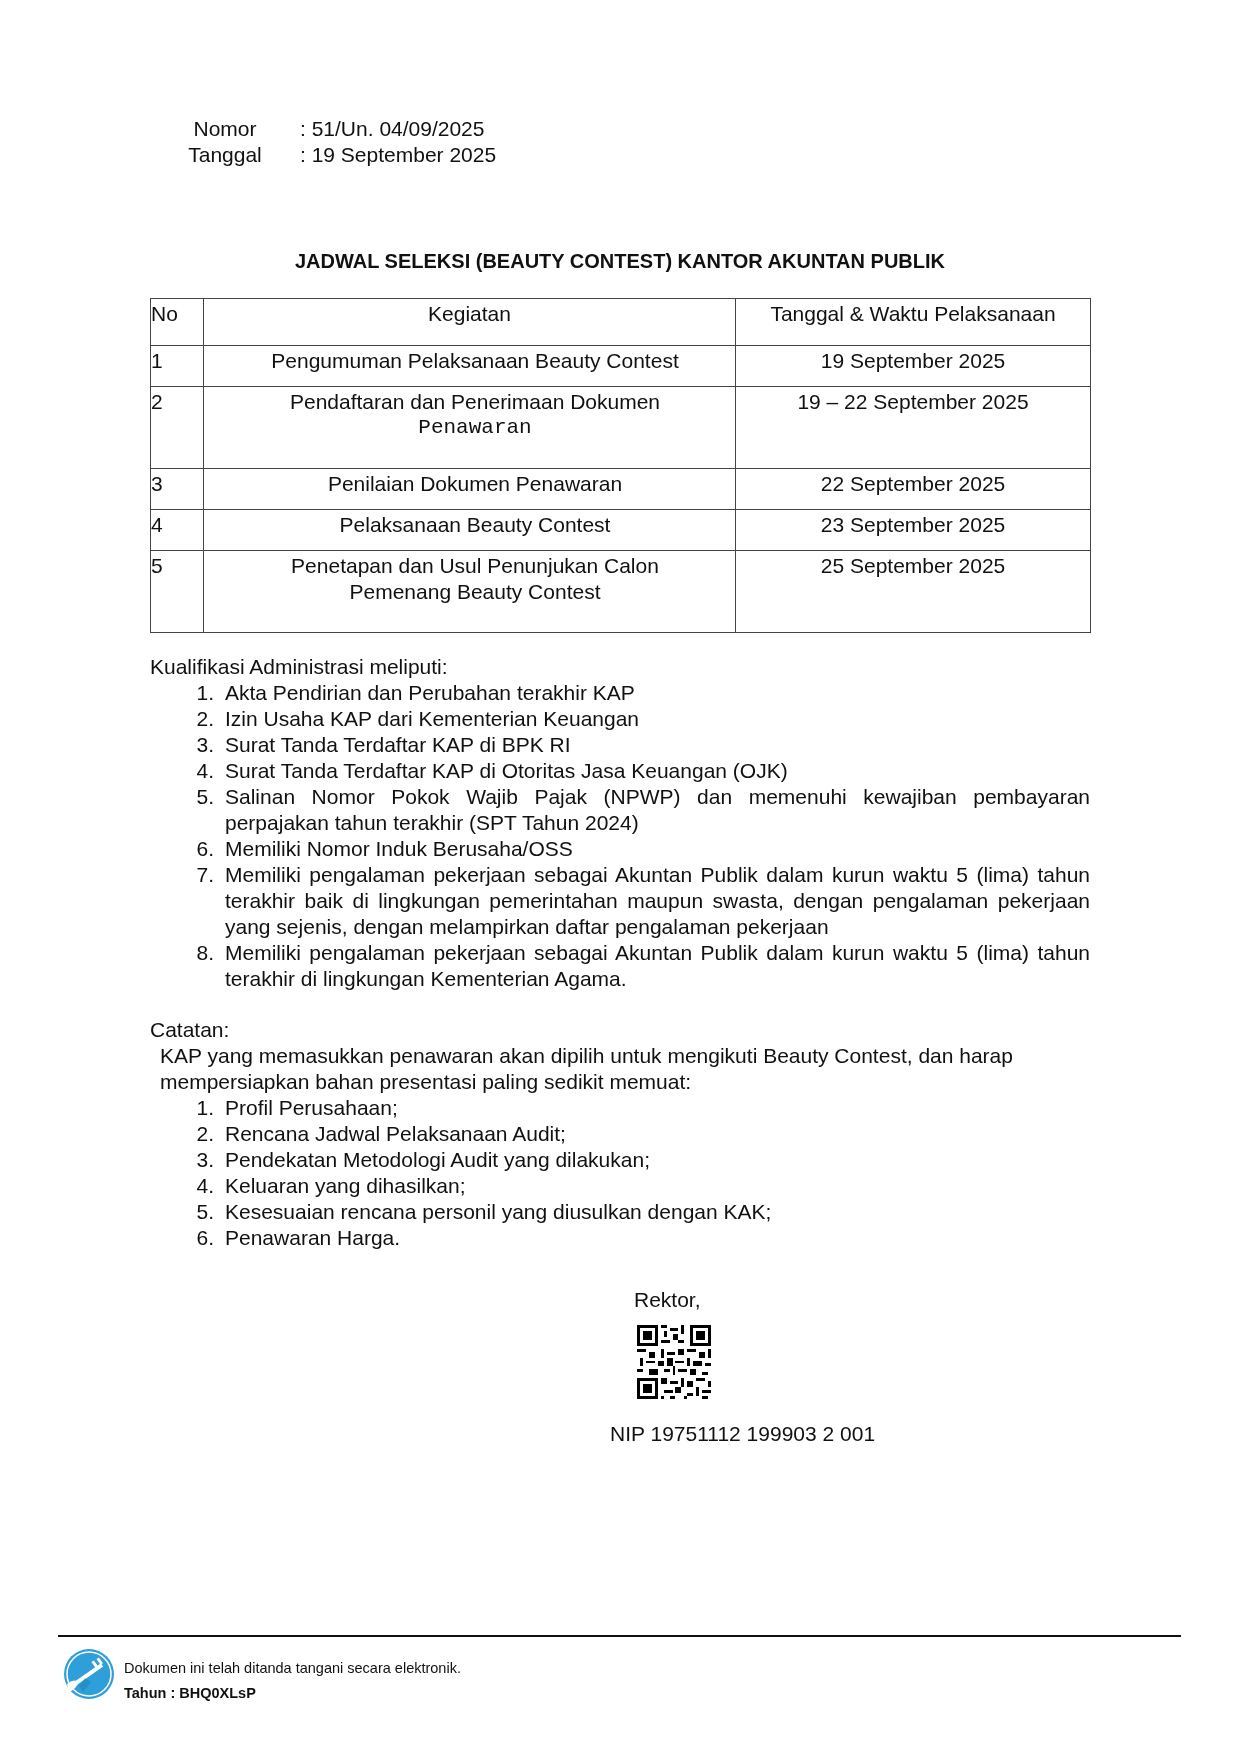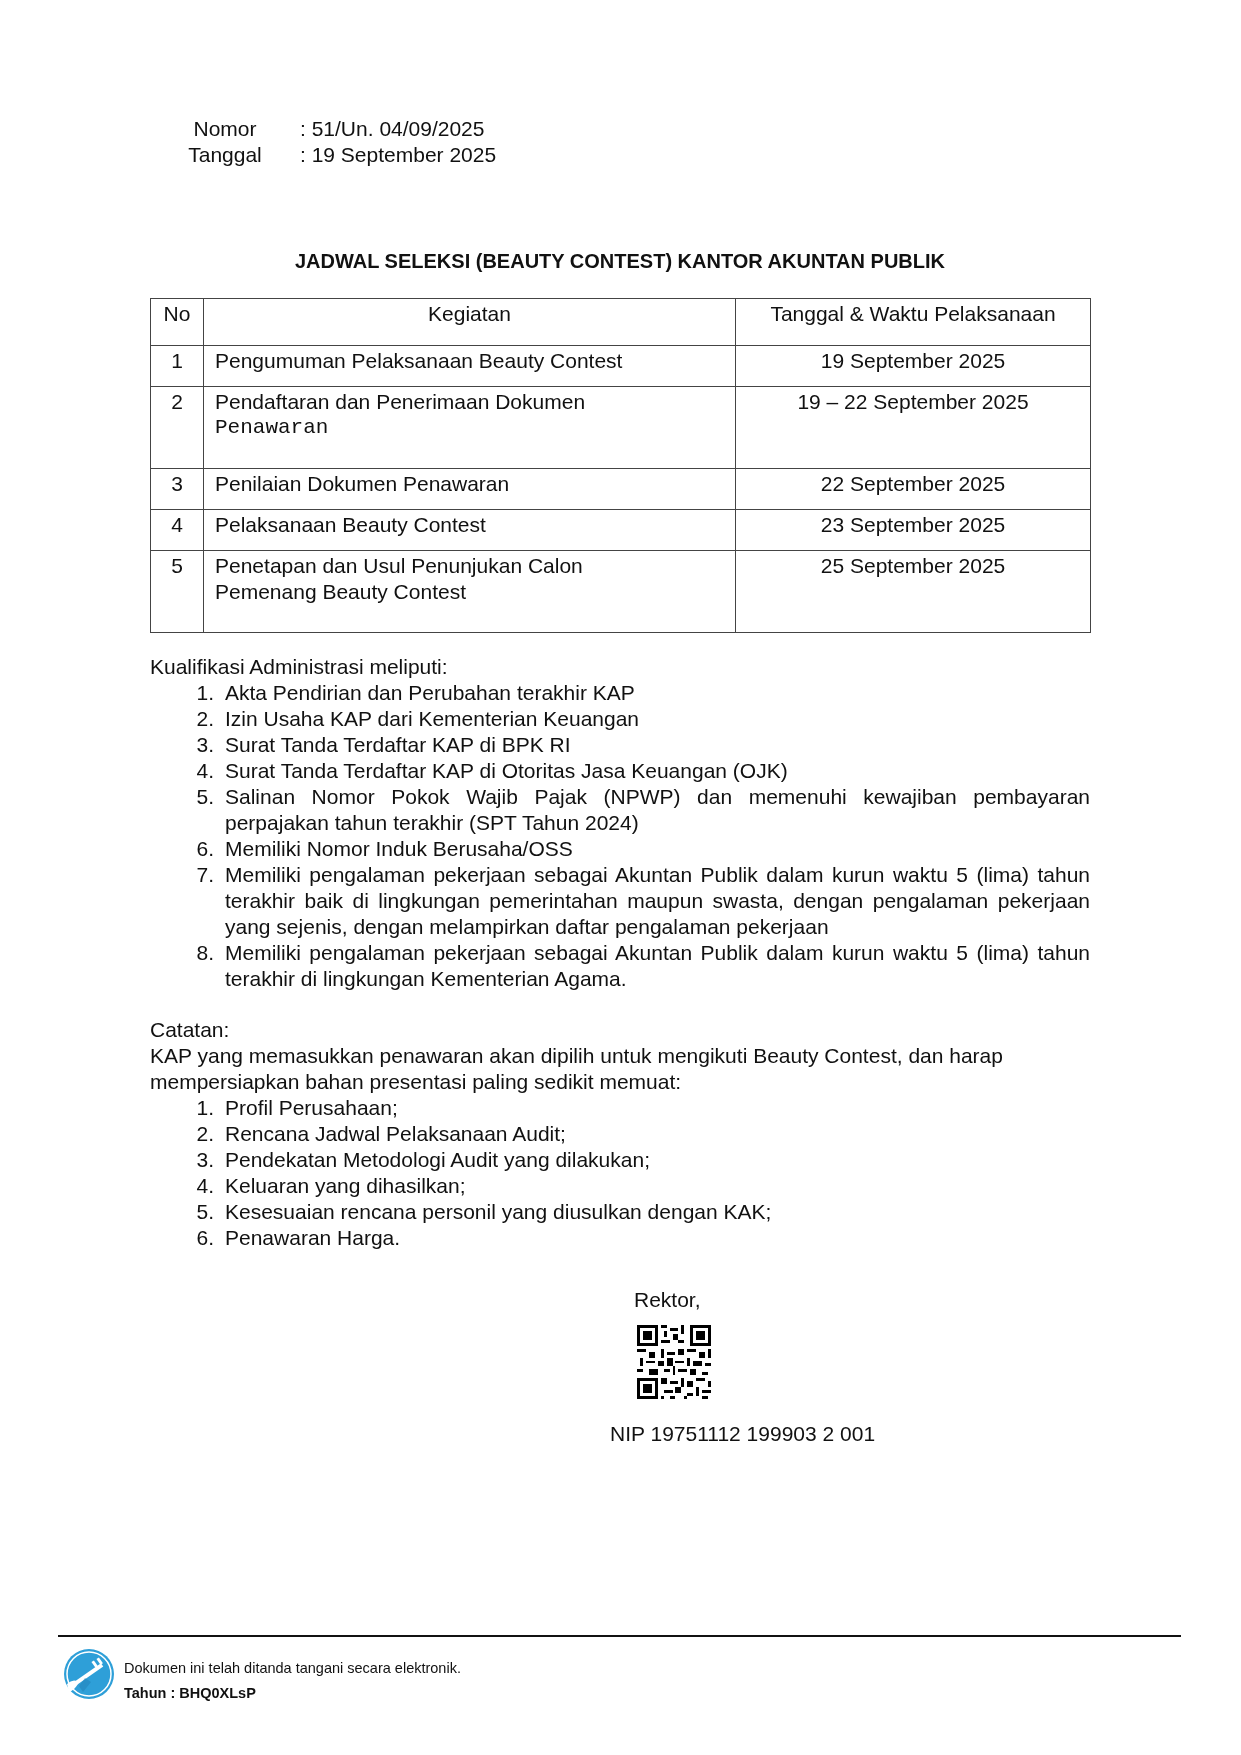--- a/index.html
+++ b/index.html
@@ -22,37 +22,37 @@
   
   #sched {
     position: absolute; left: 150px; top: 298px; width: 941px;
     border-collapse: collapse; font-size: 21px;
   }
   #sched td, #sched th {
     border: 1.3px solid #444444; padding: 0; vertical-align: top;
     font-weight: normal; line-height: 26px;
   }
   #sched th { height: 44px; padding-top: 2px; text-align: center; }
-  #sched td { padding-top: 2px; }
-  #sched .c-no { width: 52px; text-align: center; border-radius: 10px; }
+  #sched td { padding-top: 2px; text-align: center; }
+  #sched .c-no { width: 52px; text-align: left; border-radius: 10px; }
   #sched .c-act { width: 520px; padding-left: 11px; }
   #sched .c-date { text-align: center; }
   #sched tr.r2 td .l2 { display:block;font-family:Liberation Mono, monospace; }
 
   
   .list { position: absolute; left: 150px; width: 940px; font-size: 21px; line-height: 26px; }
   .list .intro { }
   .list ol { margin: 0; padding: 0; list-style: none; }
   .list li { display: flex; }
   .list li .num { width: 75px; text-align: right; padding-right: 11px; box-sizing: border-box; flex: none; }
   .list li .body { flex: 1; text-align: justify; white-space: normal; }
 
   #qual { top: 654px; }
   #notes { top: 1017px; }
-  #notes .para { white-space: normal; width: 940px; }
+  #notes .para { white-space: normal; width: 940px; margin-left: 10px; }
 
   
   #sig { left: 634px; top: 1287px; font-size: 21px; line-height: 26px; }
   #qr { left: 637px; top: 1325px; width: 74px; height: 74px; }
   #signer { left: 610px; top: 1421px; font-size: 21px; line-height: 26px; }
 
   
   #footer-line { left: 58px; top: 1635px; width: 1123px; height: 2px; background: #111; }
   #logo { left: 63px; top: 1648px; width: 52px; height: 52px; }
   #footer-text { left: 124px; top: 1656px; font-size: 14.5px; line-height: 25px; }

